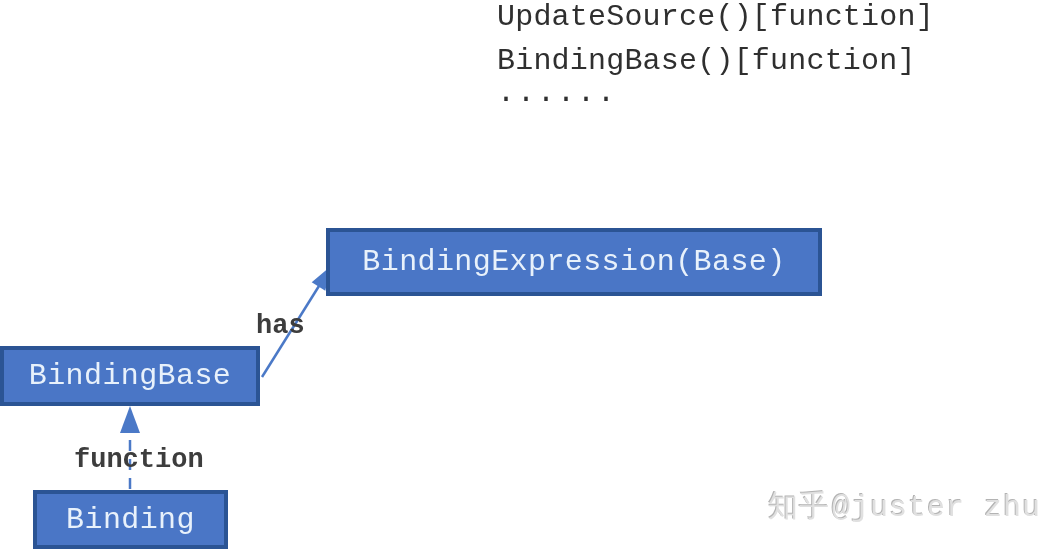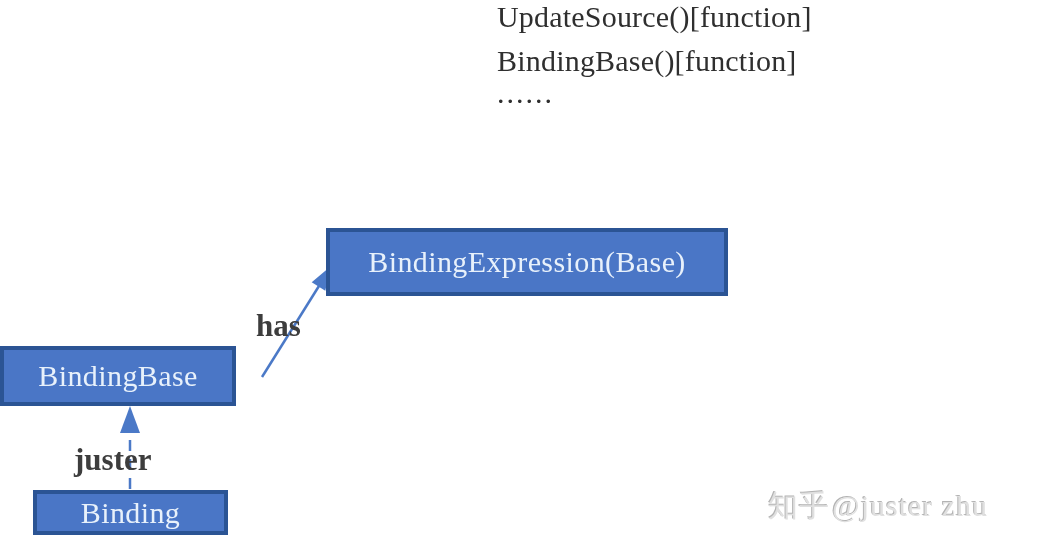--- a/index.html
+++ b/index.html
@@ -1,21 +1,21 @@
 <!DOCTYPE html>
 <html><head>
 <meta charset="utf-8">
 <style>
   html,body{margin:0;padding:0;background:#ffffff;}
   .canvas{
     position:relative;
     width:1056px;height:552px;
     background:#ffffff;
     overflow:hidden;
-    font-family:Liberation Serif, serif;
+    font-family:Liberation Mono, monospace;
   }
   
   .notes{
     position:absolute;left:497px;top:-5px;
     font-size:30px;line-height:44px;
     font-weight:300;
     color:#2f2f2f;
     letter-spacing:0.2px;
     white-space:nowrap;
   }
@@ -26,30 +26,30 @@
     position:absolute;
     box-sizing:border-box;
     background:#4a76c6;
     border:4px solid #2b5494;
     display:flex;align-items:center;justify-content:center;
     color:#e8f1fb;
     font-size:30px;
     letter-spacing:0.4px;
     white-space:nowrap;
   }
-  .node-expression{left:326px;top:228px;width:402px;height:68px;}
-  .node-base{left:0px;top:346px;width:236px;height:60px;}
-  .node-binding{left:33px;top:490px;width:195px;height:45px;}
+  .node-expression{left:326px;top:228px;width:496px;height:68px;}
+  .node-base{left:0px;top:346px;width:260px;height:60px;}
+  .node-binding{left:33px;top:490px;width:195px;height:59px;}
   
   .connectors{position:absolute;left:0;top:0;width:1056px;height:552px;pointer-events:none;}
   
   .edge-label{
     position:absolute;
     font-weight:700;
-    font-size:31px;
+    font-size:27px;
     line-height:40px;
     color:#3d3d3d;
     white-space:nowrap;
   }
   .has-label{left:256px;top:306px;}
   .inherit-label{left:74px;top:440px;}
   
   .watermark{
     position:absolute;left:768px;top:486px;
     font-size:30px;
@@ -88,19 +88,19 @@
     <span>BindingExpression(Base)</span>
   </div>
   <div class="node node-base">
     <span>BindingBase</span>
   </div>
   <div class="node node-binding">
     <span>Binding</span>
   </div>
 
   <div class="edge-label has-label">has</div>
-  <div class="edge-label inherit-label">juster</div>
+  <div class="edge-label inherit-label">function</div>
 
   <div class="watermark">
     <span>知乎</span><span class="author">@juster zhu</span>
   </div>
 
 </div>
 
 </body></html>

